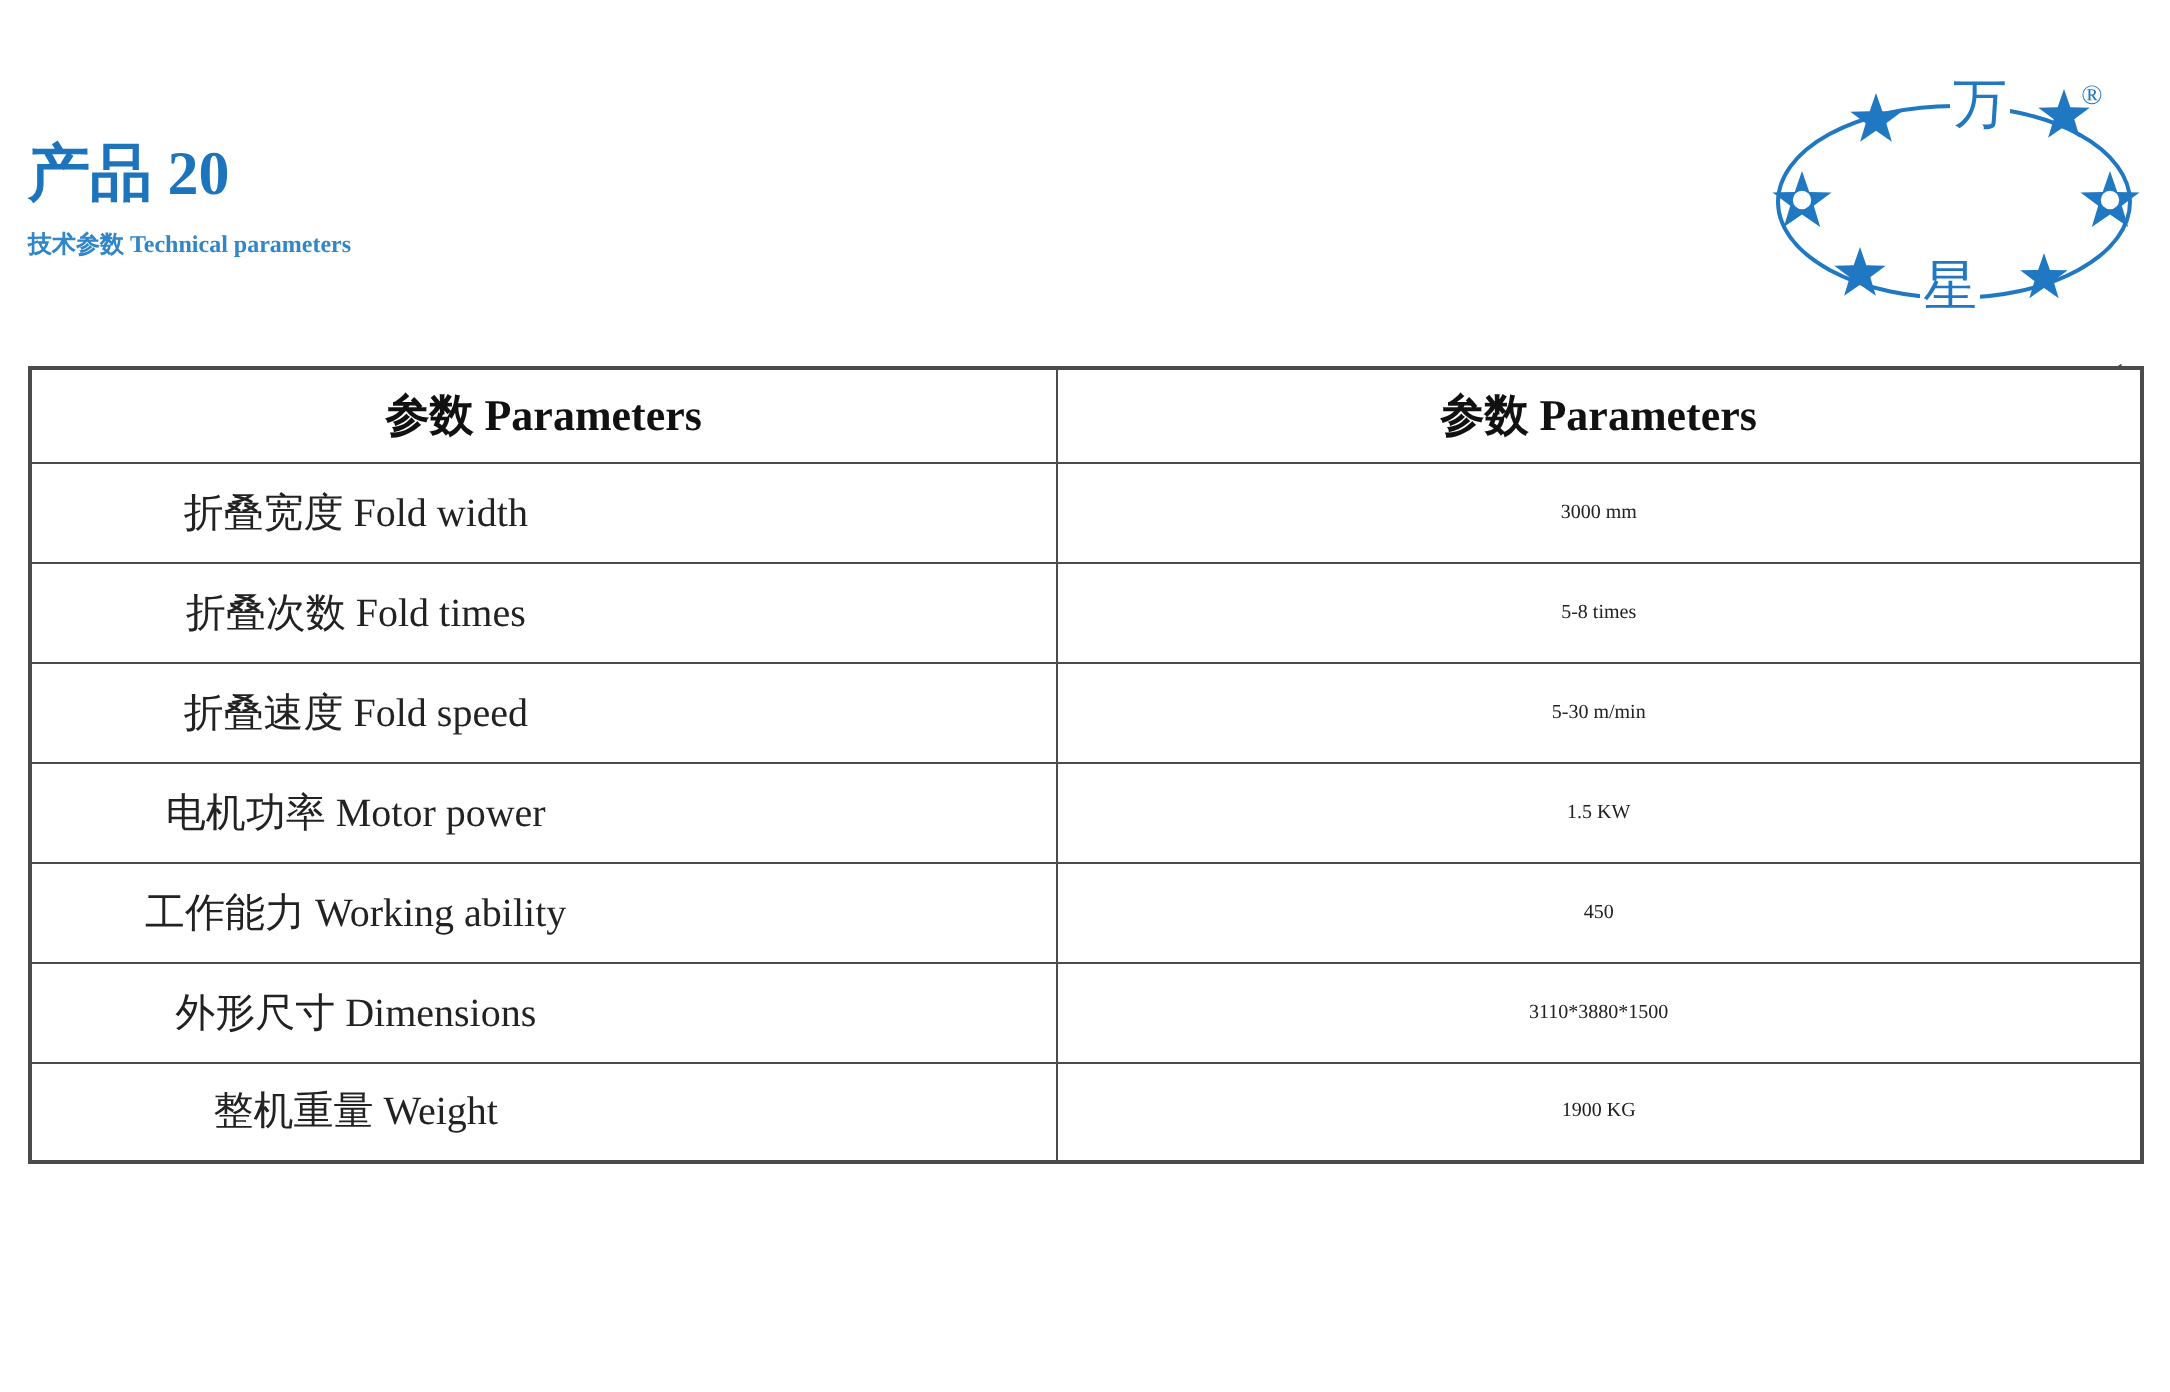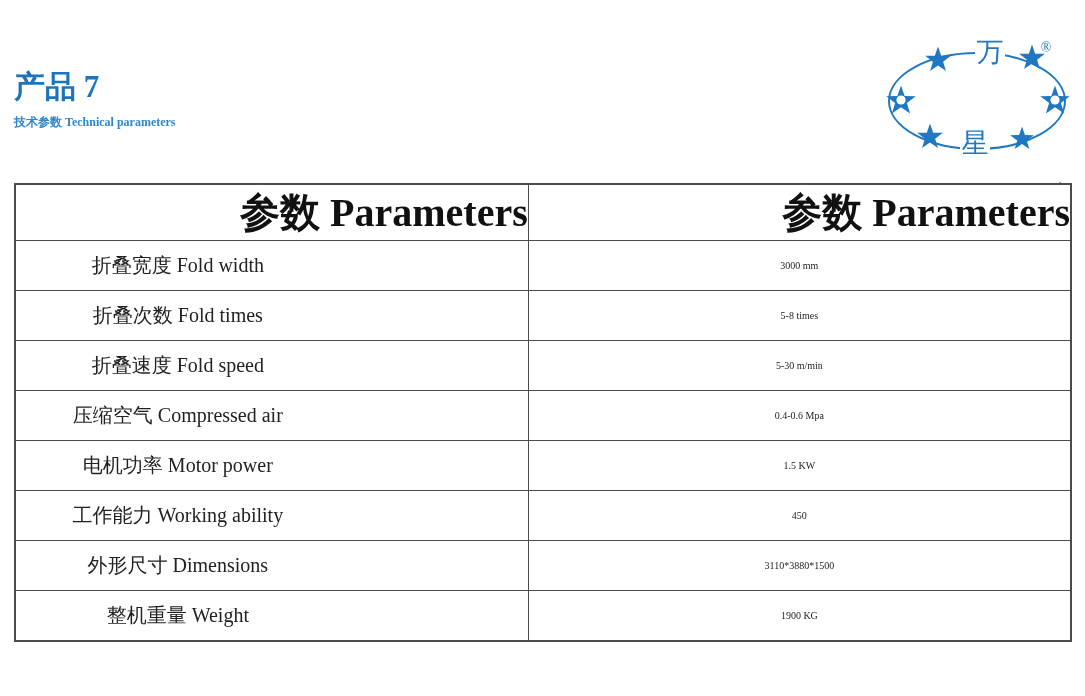--- a/index.html
+++ b/index.html
@@ -57,43 +57,43 @@
     table-layout: fixed;
   }
   table.params th, table.params td {
     border: 1px solid #4b4b4b;
     vertical-align: middle;
     background: #ffffff;
     text-align: center;
   }
   table.params th {
     height: 47px;
-    font-size: 40px;
+    font-size: 22px;
     font-weight: bold;
-    text-align: right;
+    text-align: center;
     color: #111;
   }
   table.params tbody tr { height: 50px; }
   td.label-cell {
     font-size: 20px;
     text-align: center;
     padding-right: 188px;
     color: #222;
   }
   td.value-cell {
     font-size: 10px;
     text-align: center;
     color: #222;
   }
 </style>
 </head>
 <body>
 
 <div class="title-block">
-  <div class="title-zh">产品 7</div>
+  <div class="title-zh">产品 20</div>
   <div class="section-label">技术参数 Technical parameters</div>
 </div>
 
 <div class="logo">
   <svg viewBox="0 0 200 135" xmlns="http://www.w3.org/2000/svg">
     <ellipse cx="99" cy="71" rx="88" ry="48" fill="none" stroke="#1F78C1" stroke-width="2"></ellipse>
 
     <path d="M0,-10 L2.35,-3.24 L9.51,-3.09 L3.8,1.24 L5.88,8.09 L0,4 L-5.88,8.09 L-3.8,1.24 L-9.51,-3.09 L-2.35,-3.24 Z" transform="translate(60,30) scale(1.35)" fill="#1F78C1"></path>
     <path d="M0,-10 L2.35,-3.24 L9.51,-3.09 L3.8,1.24 L5.88,8.09 L0,4 L-5.88,8.09 L-3.8,1.24 L-9.51,-3.09 L-2.35,-3.24 Z" transform="translate(154,28) scale(1.35)" fill="#1F78C1"></path>
     <path d="M0,-10 L2.35,-3.24 L9.51,-3.09 L3.8,1.24 L5.88,8.09 L0,4 L-5.88,8.09 L-3.8,1.24 L-9.51,-3.09 L-2.35,-3.24 Z" transform="translate(52,107) scale(1.35)" fill="#1F78C1"></path>
@@ -133,24 +133,20 @@
     </tr>
     <tr>
       <td class="label-cell">折叠次数 Fold times</td>
       <td class="value-cell">5-8 times</td>
     </tr>
     <tr>
       <td class="label-cell">折叠速度 Fold speed</td>
       <td class="value-cell">5-30 m/min</td>
     </tr>
     <tr>
-      <td class="label-cell">压缩空气 Compressed air</td>
-      <td class="value-cell">0.4-0.6 Mpa</td>
-    </tr>
-    <tr>
       <td class="label-cell">电机功率 Motor power</td>
       <td class="value-cell">1.5 KW</td>
     </tr>
     <tr>
       <td class="label-cell">工作能力 Working ability</td>
       <td class="value-cell">450</td>
     </tr>
     <tr>
       <td class="label-cell">外形尺寸 Dimensions</td>
       <td class="value-cell">3110*3880*1500</td>

